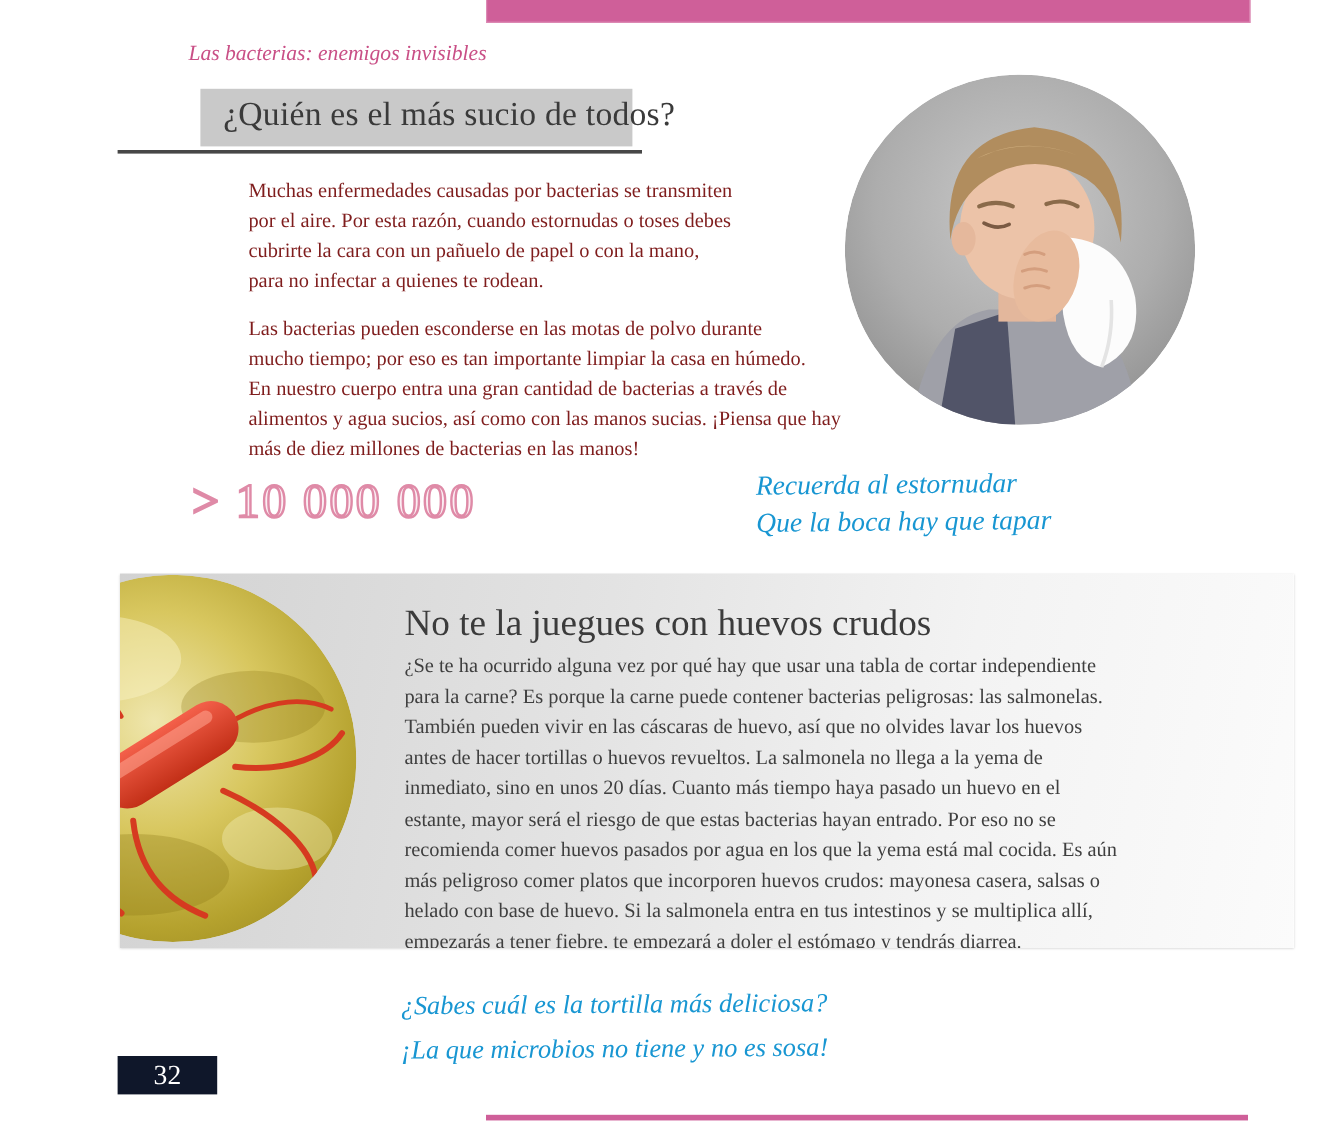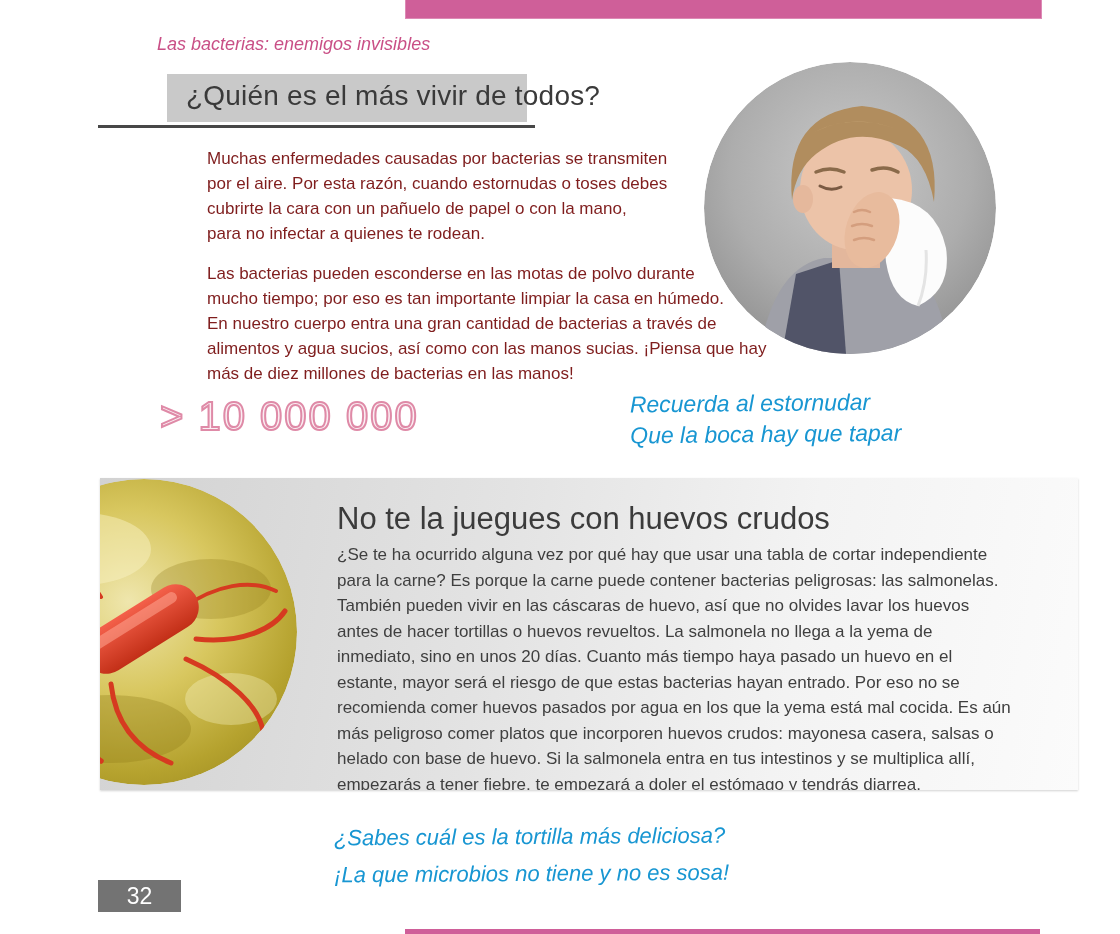--- a/index.html
+++ b/index.html
@@ -1,17 +1,17 @@
 <!DOCTYPE html>
 <html><head>
 <meta charset="utf-8">
 <style>
   html,body{margin:0;padding:0;background:#ffffff;}
   #page{position:relative;width:1120px;height:934px;background:#ffffff;overflow:hidden;
-        font-family:Liberation Sans, sans-serif;}
+        font-family:Liberation Serif, serif;}
   .abs{position:absolute;}
 
   .accent-bar{background:#cf5f99;}
   #top-bar{left:405px;top:0;width:635px;height:18px;border:1px solid #dd8ab5;border-top:none;}
   #bottom-bar{left:405px;top:929px;width:635px;height:5px;}
 
   #kicker{left:157px;top:34px;font-size:18px;font-style:italic;color:#c94f86;white-space:nowrap;}
 
   #title-highlight{left:167px;top:74px;width:360px;height:48px;background:#c9c9c9;}
   #page-title{left:186px;top:80px;font-size:28px;color:#3a3a3a;white-space:nowrap;letter-spacing:.2px;}
@@ -31,35 +31,35 @@
   #boy-photo{left:704px;top:62px;width:292px;height:292px;border-radius:50%;overflow:hidden;}
 
   #info-panel{left:100px;top:478px;width:978px;height:312px;overflow:hidden;
               background:linear-gradient(100deg,#d2d2d2 0%,#e3e3e3 40%,#f3f3f3 70%,#fbfbfb 100%);
               box-shadow:0 1px 2px rgba(0,0,0,.18);}
   #salmonella-photo{position:absolute;left:-109px;top:1px;width:306px;height:306px;border-radius:50%;overflow:hidden;}
   #panel-title{position:absolute;left:237px;top:23px;font-size:31px;color:#3b3b3b;white-space:nowrap;}
   #panel-para{position:absolute;left:237px;top:64px;width:710px;font-size:17px;line-height:25.5px;
               color:#3f3f3f;white-space:pre-line;}
 
-  #page-badge{left:98px;top:880px;width:83px;height:32px;background:#737373;
+  #page-badge{left:98px;top:880px;width:83px;height:32px;background:#0f172a;
               display:flex;align-items:center;justify-content:center;}
   #page-number{color:#ffffff;font-size:23px;}
 </style>
 </head>
 <body>
 
 <div id="page">
 
   <div class="abs accent-bar" id="top-bar"></div>
 
   <div class="abs" id="kicker">Las bacterias: enemigos invisibles</div>
 
   <div class="abs" id="title-highlight"></div>
-  <h1 class="abs" id="page-title" style="margin:0;font-weight:normal;">¿Quién es el más vivir de todos?</h1>
+  <h1 class="abs" id="page-title" style="margin:0;font-weight:normal;">¿Quién es el más sucio de todos?</h1>
   <div class="abs" id="title-underline"></div>
 
   <p class="abs body-text" id="para-1" style="margin:0;">Muchas enfermedades causadas por bacterias se transmiten
 por el aire. Por esta razón, cuando estornudas o toses debes
 cubrirte la cara con un pañuelo de papel o con la mano,
 para no infectar a quienes te rodean.</p>
   <p class="abs body-text" id="para-2" style="margin:0;">Las bacterias pueden esconderse en las motas de polvo durante
 mucho tiempo; por eso es tan importante limpiar la casa en húmedo.
 En nuestro cuerpo entra una gran cantidad de bacterias a través de
 alimentos y agua sucios, así como con las manos sucias. ¡Piensa que hay

